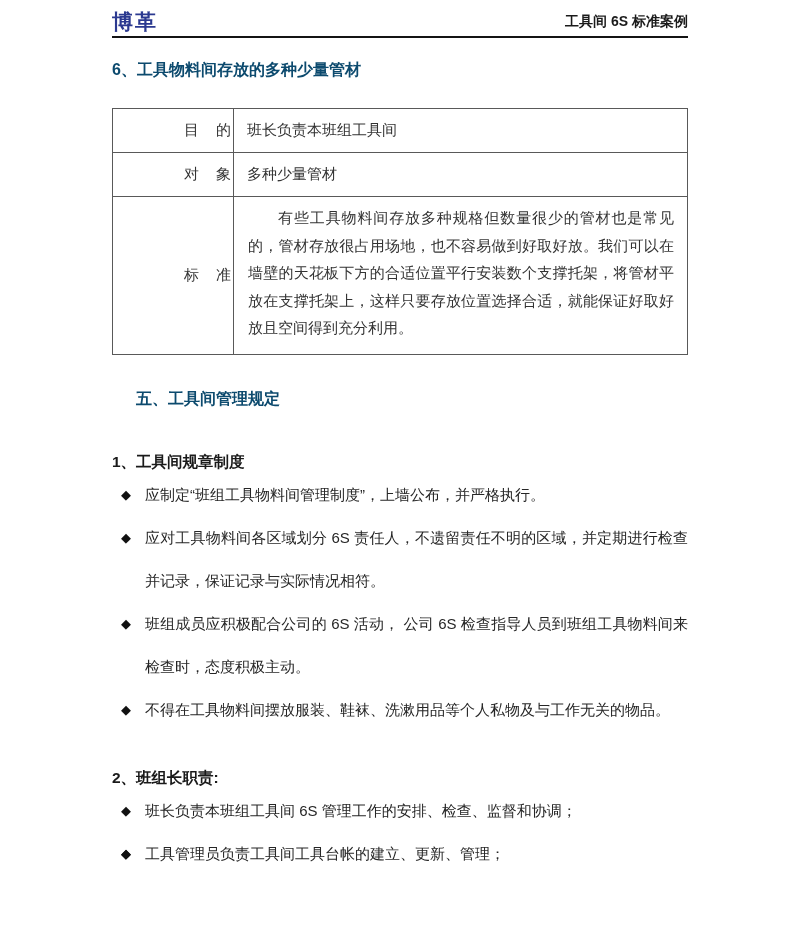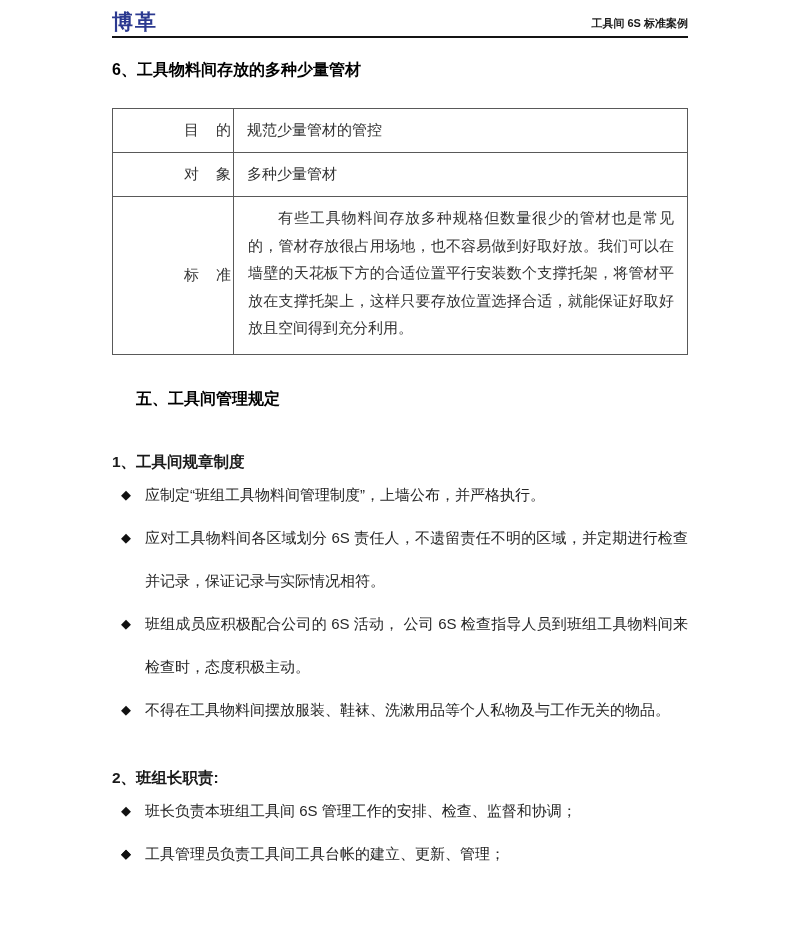--- a/index.html
+++ b/index.html
@@ -35,32 +35,32 @@
     flex-direction: column;
   }
   .logo-text {
     font-size: 21px;
     font-weight: bold;
     color: #2b3990;
     letter-spacing: 2px;
     line-height: 1;
   }
   .doc-title {
-    font-size: 11px;
+    font-size: 14px;
     font-weight: 600;
     color: #1a1a1a;
     padding-bottom: 1px;
   }
 
   
   .h-main {
     margin: 0;
     font-size: 16px;
     font-weight: bold;
-    color: #000000;
+    color: #0c4a6e;
   }
   .h-s6   { margin-top: 22px; }
   .h-s5   { margin-top: 34px; margin-left: 24px; }
   .h-sub  {
     margin: 0;
     font-size: 15.5px;
     font-weight: bold;
     color: #1a1a1a;
   }
   .h-sub1 { margin-top: 42px; }
@@ -139,21 +139,21 @@
     </div>
     <div class="doc-title">工具间 6S 标准案例</div>
   </div>
 
   <h2 class="h-main h-s6">6、工具物料间存放的多种少量管材</h2>
 
   <table class="spec">
     <tbody>
       <tr class="r-short">
         <td class="lbl">目　的</td>
-        <td class="val">规范少量管材的管控</td>
+        <td class="val">班长负责本班组工具间</td>
       </tr>
       <tr class="r-short">
         <td class="lbl">对　象</td>
         <td class="val">多种少量管材</td>
       </tr>
       <tr>
         <td class="lbl">标　准</td>
         <td>
           <p class="std-par">有些工具物料间存放多种规格但数量很少的管材也是常见的，管材存放很占用场地，也不容易做到好取好放。我们可以在墙壁的天花板下方的合适位置平行安装数个支撑托架，将管材平放在支撑托架上，这样只要存放位置选择合适，就能保证好取好放且空间得到充分利用。</p>
         </td>

